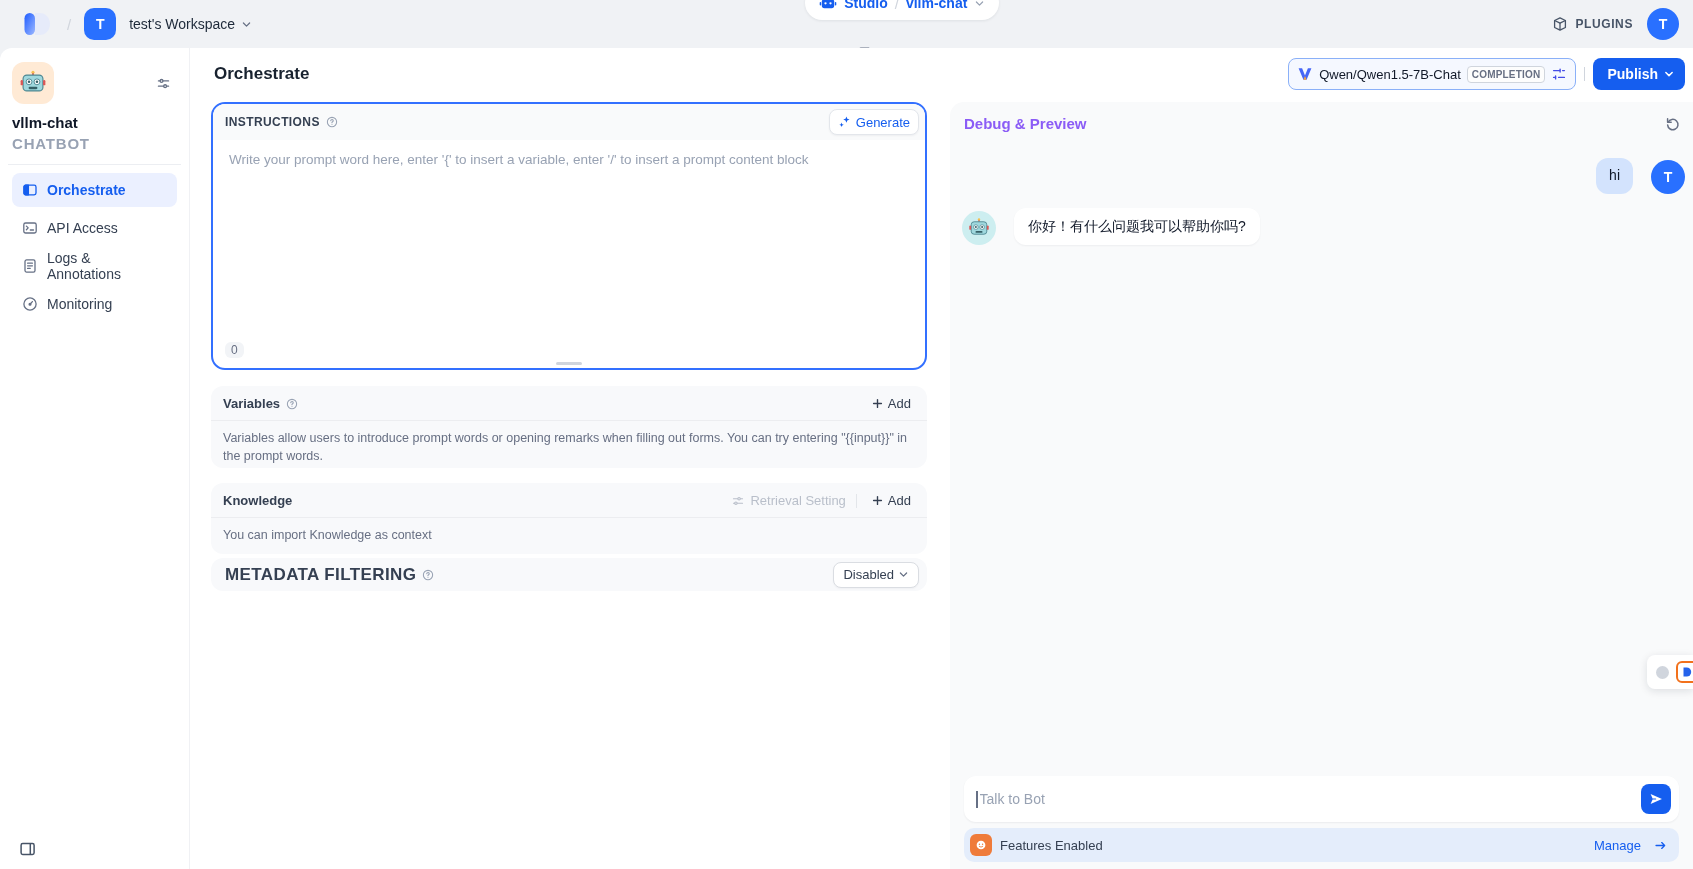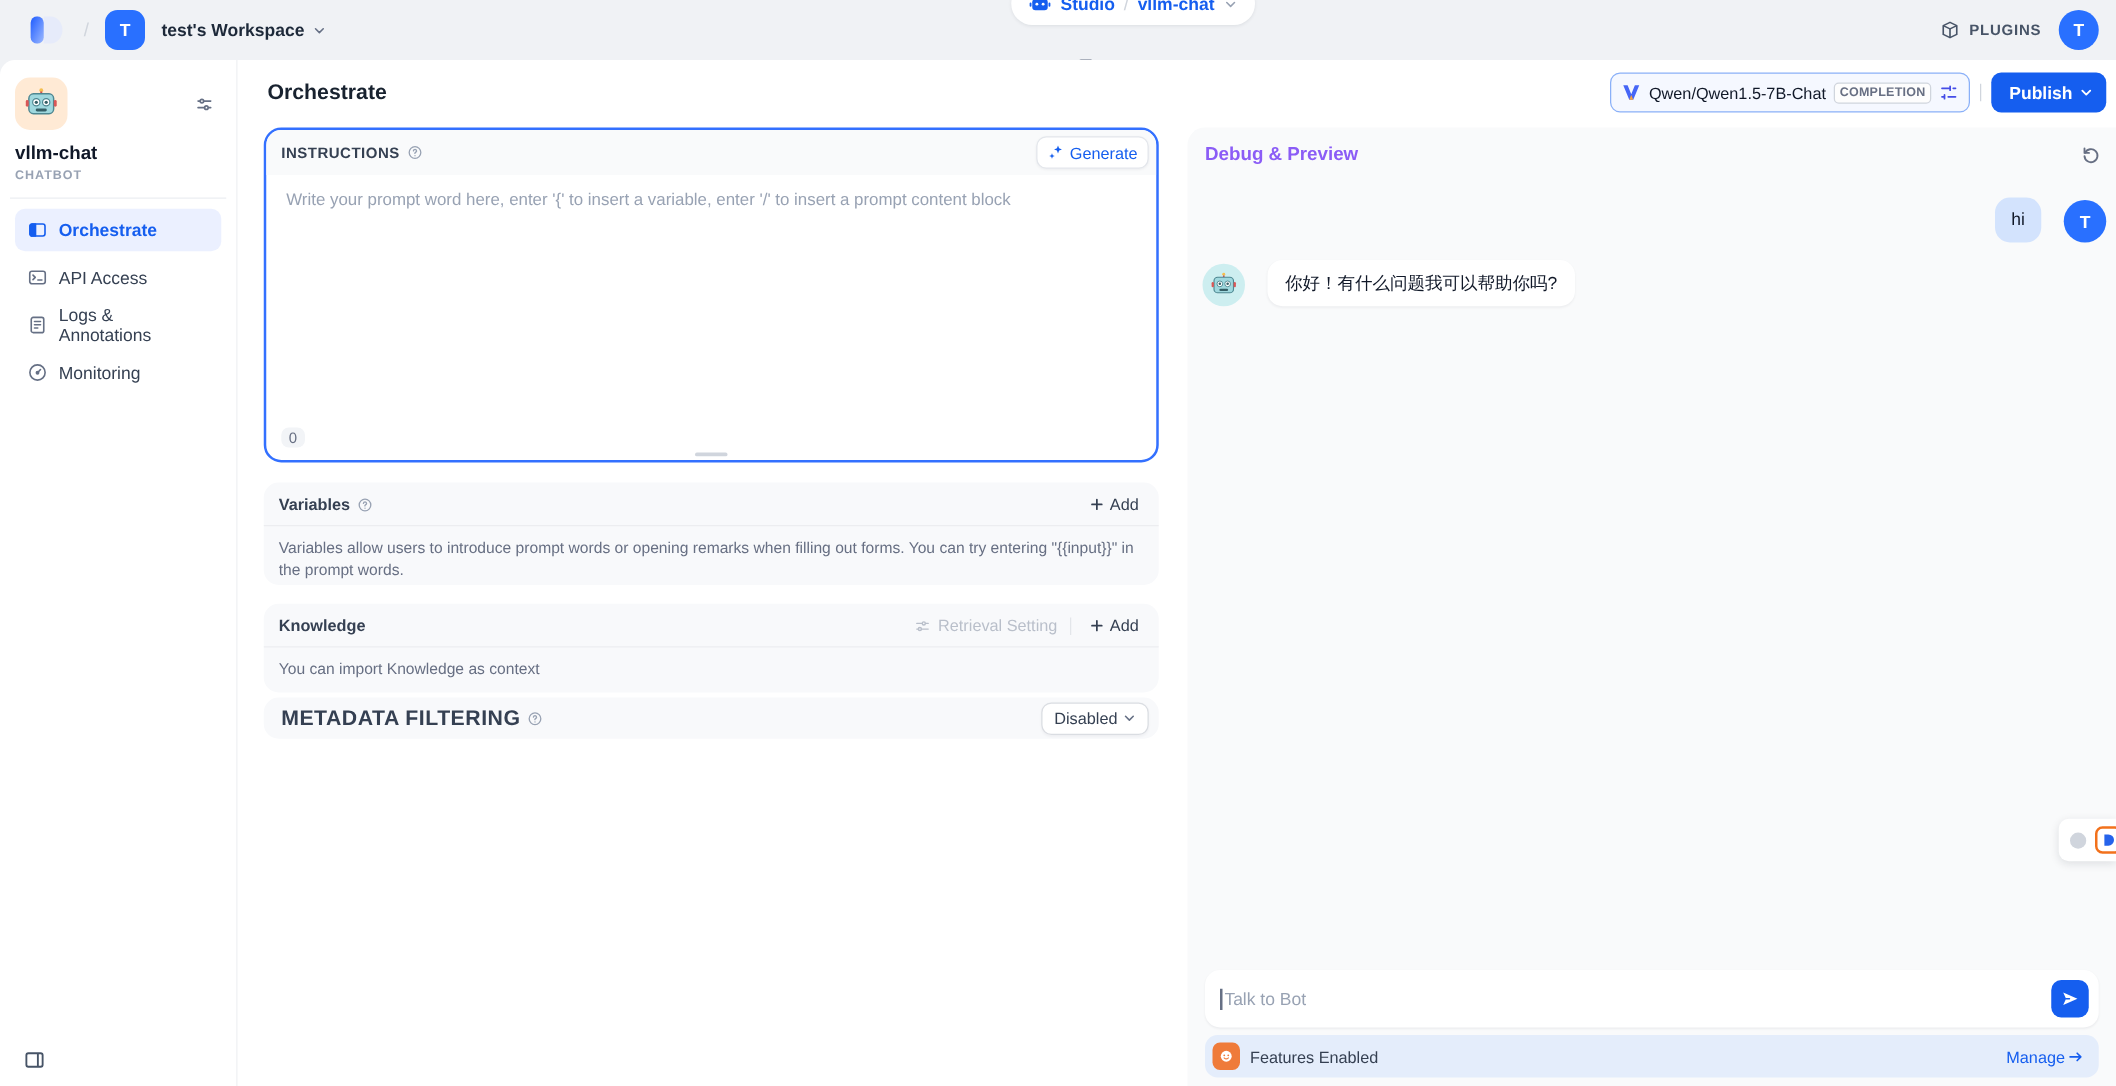--- a/index.html
+++ b/index.html
@@ -5,40 +5,40 @@
   * { margin:0; padding:0; box-sizing:border-box; }
   html,body { width:1693px; height:869px; overflow:hidden; }
   body { font-family:"Liberation Sans","DejaVu Sans",sans-serif; background:#f0f2f5; color:#354052; }
   #app { position:relative; width:1693px; height:869px; overflow:hidden; background:#f0f2f5; }
 
   
   .topnav { height:48px; display:flex; align-items:center; padding:0 14px 0 24px; background:#f0f2f5; }
   .nav-left { display:flex; align-items:center; gap:13px; }
   .nav-slash { color:#d0d5dd; font-size:15px; }
   .ws-avatar { width:32px; height:32px; border-radius:10px; background:#2970ff; color:#fff; font-size:14px; font-weight:700; display:flex; align-items:center; justify-content:center; }
-  .ws-name { font-size:14px; font-weight:700; color:#1d2939; display:flex; align-items:center; gap:6px; cursor:pointer; }
+  .ws-name { font-size:14px; font-weight:400; color:#1d2939; display:flex; align-items:center; gap:6px; cursor:pointer; }
   .nav-center { display:flex; align-items:center; gap:26px; margin:0 auto;flex-direction:column; }
   .nav-item { display:flex; align-items:center; gap:7px; font-size:14px; font-weight:500; color:#354052; cursor:pointer; }
   .nav-item svg { color:#667085; }
   .studio-pill { display:flex; align-items:center; gap:7px; background:#fff; border-radius:999px; height:34px; padding:0 14px; box-shadow:0 1px 3px rgba(16,24,40,.08); cursor:pointer; }
   .studio-pill .lbl { color:#155eef; font-weight:700; font-size:14px; }
   .studio-pill .app { color:#155eef; font-weight:600; font-size:14px; }
   .nav-right { display:flex; align-items:center; gap:14px; }
   .plugins { display:flex; align-items:center; gap:7px; font-size:12px; font-weight:700; letter-spacing:.6px; color:#475467; cursor:pointer; }
   .user-avatar { width:32px; height:32px; border-radius:50%; background:#2970ff; color:#fff; font-size:14px; font-weight:600; display:flex; align-items:center; justify-content:center; cursor:pointer; }
 
   
   .shell { position:absolute; top:48px; left:0; width:1693px; height:821px; background:#fff; border-radius:12px 0 0 0; display:flex; }
 
   
   .sidebar { width:190px; flex:none; border-right:1px solid #f0f1f4; position:relative; padding:14px 12px 0; }
   .app-icon { width:42px; height:42px; border-radius:12px; background:#ffead5; display:flex; align-items:center; justify-content:center; }
   .app-gear { position:absolute; top:28px; right:18px; color:#667085; cursor:pointer; }
   .app-name { margin-top:10px; font-size:15px; font-weight:700; color:#101828; }
-  .app-type { margin-top:4px; font-size:10px; font-weight:600; letter-spacing:.8px; color:#98a2b3; }
+  .app-type { margin-top:4px; font-size:15px; font-weight:600; letter-spacing:.8px; color:#98a2b3; }
   .side-divider { height:1px; background:#eceef2; margin:12px -4px 8px; }
   .menu-item { height:34px; margin-bottom:4px; display:flex; align-items:center; gap:9px; padding:0 10px; border-radius:8px; font-size:14px; font-weight:500; color:#354052; cursor:pointer; }
   .menu-item svg { color:#667085; flex:none; }
   .menu-item.active { background:#ebf0ff; color:#155eef; font-weight:600; }
   .menu-item.active svg { color:#155eef; }
   .collapse-btn { position:absolute; left:19px; bottom:8px; color:#475467; cursor:pointer; }
 
   
   .content { flex:1; display:flex; flex-direction:column; min-width:0; }
   .content-header { height:52px; flex:none; display:flex; align-items:center; padding:0 8px 0 24px; }
@@ -94,21 +94,21 @@
   .chat-avatar.user { background:#2970ff; color:#fff; font-size:14px; font-weight:600; }
   .chat-avatar.bot { background:#cdeef0; }
   .chat-input { flex:none; margin:0 14px; height:46px; background:#fff; border-radius:12px; box-shadow:0 1px 2px rgba(16,24,40,.06); display:flex; align-items:center; padding:0 8px 0 12px; }
   .caret { width:1.5px; height:17px; background:#667085; margin-right:2px; }
   .chat-input input { flex:1; border:none; outline:none; font-size:14px; color:#101828; background:transparent; font-family:inherit; }
   .chat-input input::placeholder { color:#98a2b3; }
   .send-btn { width:30px; height:30px; border-radius:8px; background:#155eef; display:flex; align-items:center; justify-content:center; cursor:pointer; flex:none; }
   .features-bar { flex:none; margin:6px 14px 7px; height:34px; background:#e4edfb; border-radius:10px; display:flex; align-items:center; padding:0 12px 0 6px; }
   .feat-icon { width:22px; height:22px; border-radius:6px; background:#ef7b3a; display:flex; align-items:center; justify-content:center; }
   .feat-label { margin-left:8px; font-size:13px; font-weight:500; color:#354052; }
-  .manage-link { margin-left:auto; display:flex; align-items:center; gap:2px; font-size:13px; font-weight:500; color:#155eef; cursor:pointer; }
+  .manage-link { margin-left:auto; display:flex; align-items:center; gap:13px; font-size:13px; font-weight:500; color:#155eef; cursor:pointer; }
 
   
   .helper { position:absolute; top:655px; right:0; height:34px; width:46px; background:#fff; border-radius:8px 0 0 8px; box-shadow:0 2px 8px rgba(16,24,40,.12); display:flex; align-items:center; gap:7px; padding-left:9px; }
   .helper-dot { width:13px; height:13px; border-radius:50%; background:#d0d5dd; flex:none; cursor:grab; }
   .helper-badge { width:22px; height:22px; border:2.5px solid #f2711c; border-radius:6px; background:#fff; display:flex; align-items:center; justify-content:center; flex:none; }
 </style>
 </head>
 <body>
 
 <div id="app">

